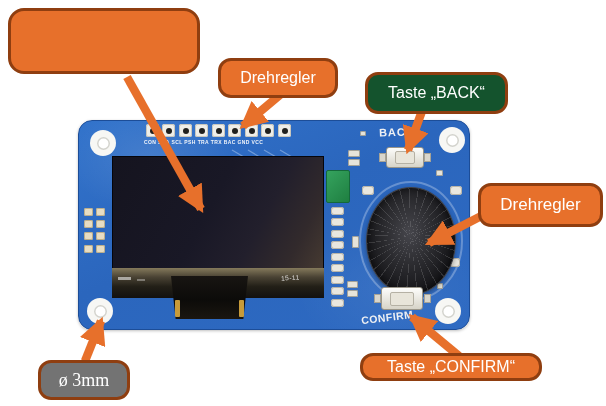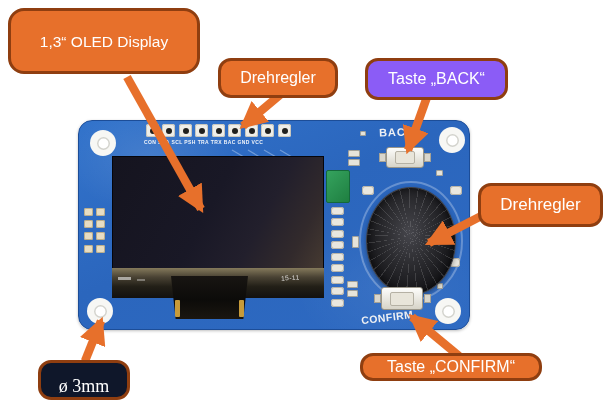--- a/index.html
+++ b/index.html
@@ -217,31 +217,30 @@
       <line x1="127" y1="77" x2="201" y2="209" marker-end="url(#ah)"></line>
       <line x1="281" y1="94" x2="243" y2="126" marker-end="url(#ah)"></line>
       <line x1="427" y1="97" x2="408" y2="150" marker-end="url(#ah)"></line>
       <line x1="489" y1="212" x2="429" y2="243" marker-end="url(#ah)"></line>
       <line x1="85" y1="361" x2="101" y2="321" marker-end="url(#ah)"></line>
       <line x1="459" y1="356" x2="412" y2="317" marker-end="url(#ah)"></line>
     </g>
   </svg>
 
   <div class="callout co-oled" style="background: rgb(231, 112, 43); border: 3px solid rgb(143, 62, 16); color: rgb(255, 255, 255);">
-    <span>1,3“ OLED Display</span>
   </div>
   <div class="callout co-stift" style="background: rgb(231, 112, 43); border: 3px solid rgb(143, 62, 16); color: rgb(255, 255, 255);">
     <span>Drehregler</span>
   </div>
-  <div class="callout co-back" style="background: #8b5cf6; border: 3px solid rgb(143, 62, 16); color: rgb(255, 255, 255);">
+  <div class="callout co-back" style="background: #14532d; border: 3px solid rgb(143, 62, 16); color: rgb(255, 255, 255); margin-top: 14px;">
     <span>Taste „BACK“</span>
   </div>
   <div class="callout co-dreh" style="background: rgb(231, 112, 43); border: 3px solid rgb(143, 62, 16); color: rgb(255, 255, 255);">
     <span>Drehregler</span>
   </div>
-  <div class="callout co-hole" style="background: #0f172a; border: 3px solid rgb(143, 62, 16); color: rgb(255, 255, 255); justify-content: flex-end;">
+  <div class="callout co-hole" style="background: #737373; border: 3px solid rgb(143, 62, 16); color: rgb(255, 255, 255);">
     <span>ø 3mm</span>
   </div>
   <div class="callout co-confirm" style="background: rgb(231, 112, 43); border: 3px solid rgb(143, 62, 16); color: rgb(255, 255, 255);">
     <span>Taste „CONFIRM“</span>
   </div>
 
 </div>
 
 </body></html>

